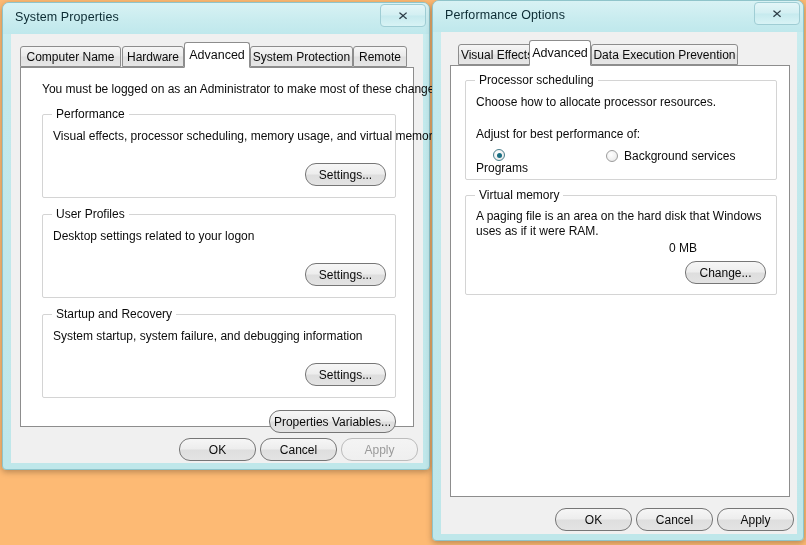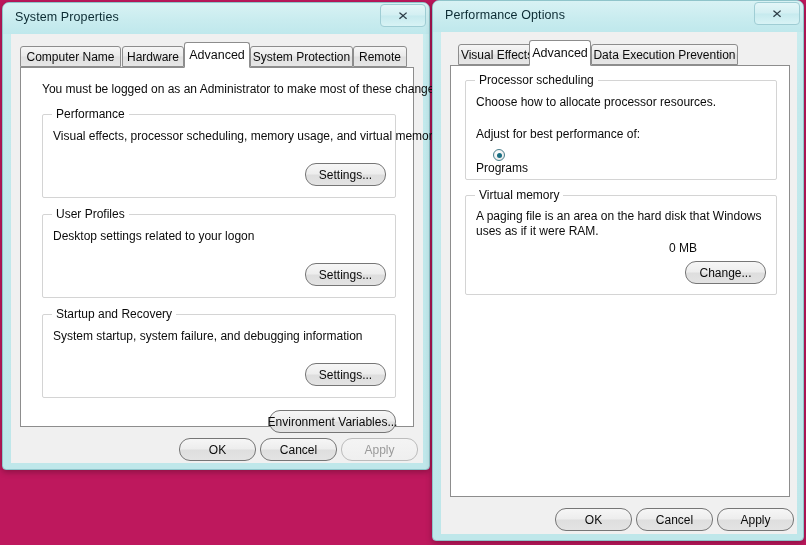--- a/index.html
+++ b/index.html
@@ -9,21 +9,21 @@
     height: 545px;
     background: #ffffff;
     font-family: "Liberation Sans", sans-serif;
     overflow: hidden;
   }
 
   #root {
     position: relative;
     width: 806px;
     height: 545px;
-    background: #be185d;
+    background: #fdba74;
   }
 
   
   .window {
     position: absolute;
     box-sizing: border-box;
     border-radius: 7px 7px 4px 4px;
     background: linear-gradient(to bottom, #cdeef0 0%, #c2e9ec 18%, #bfe7ea 100%);
     border: 1px solid #8fc4ca;
     box-shadow: 0 2px 6px rgba(0,0,0,0.28);
@@ -252,21 +252,21 @@
 
         <div class="groupbox" style="left:21px; top:246px; width:354px; height:84px;">
           <div class="groupbox-title">Startup and Recovery</div>
           <div class="static-text" style="left:10px; top:14px;">System startup, system failure, and debugging information</div>
           <div class="btn" style="left:262px; top:48px; width:81px;">
             <span>Settings...</span>
           </div>
         </div>
 
         <div class="btn" style="left:248px; top:342px; width:127px;">
-          <span>Environment Variables...</span>
+          <span>Properties Variables...</span>
         </div>
       </div>
 
       <div class="btn" style="left:168px; top:404px; width:77px;">
         <span>OK</span>
       </div>
       <div class="btn" style="left:249px; top:404px; width:77px;">
         <span>Cancel</span>
       </div>
       <div class="btn disabled" style="left:330px; top:404px; width:77px;">
@@ -303,20 +303,24 @@
         <div class="groupbox" style="left:14px; top:14px; width:312px; height:100px;">
           <div class="groupbox-title">Processor scheduling</div>
           <div class="static-text" style="left:10px; top:46px;">Adjust for best performance of:</div>
           <div class="static-text" style="left:10px; top:14px;">Choose how to allocate processor resources.</div>
 
           <div class="radio-row" style="left:10px; top:68px;flex-direction:column;">
             <span class="radio checked"></span>
             <span>Programs</span>
           </div>
 
+          <div class="radio-row" style="left:140px; top:68px;">
+            <span class="radio"></span>
+            <span>Background services</span>
+          </div>
         </div>
 
         <div class="groupbox" style="left:14px; top:129px; width:312px; height:100px;">
           <div class="groupbox-title">Virtual memory</div>
           <div class="static-text wrap" style="left:10px; top:13px; width:292px;">A paging file is an area on the hard disk that Windows uses as if it were RAM.</div>
           <div class="static-text" style="left:203px; top:45px;">0 MB</div>
           <div class="btn" style="left:219px; top:65px; width:81px;">
             <span>Change...</span>
           </div>
         </div>

